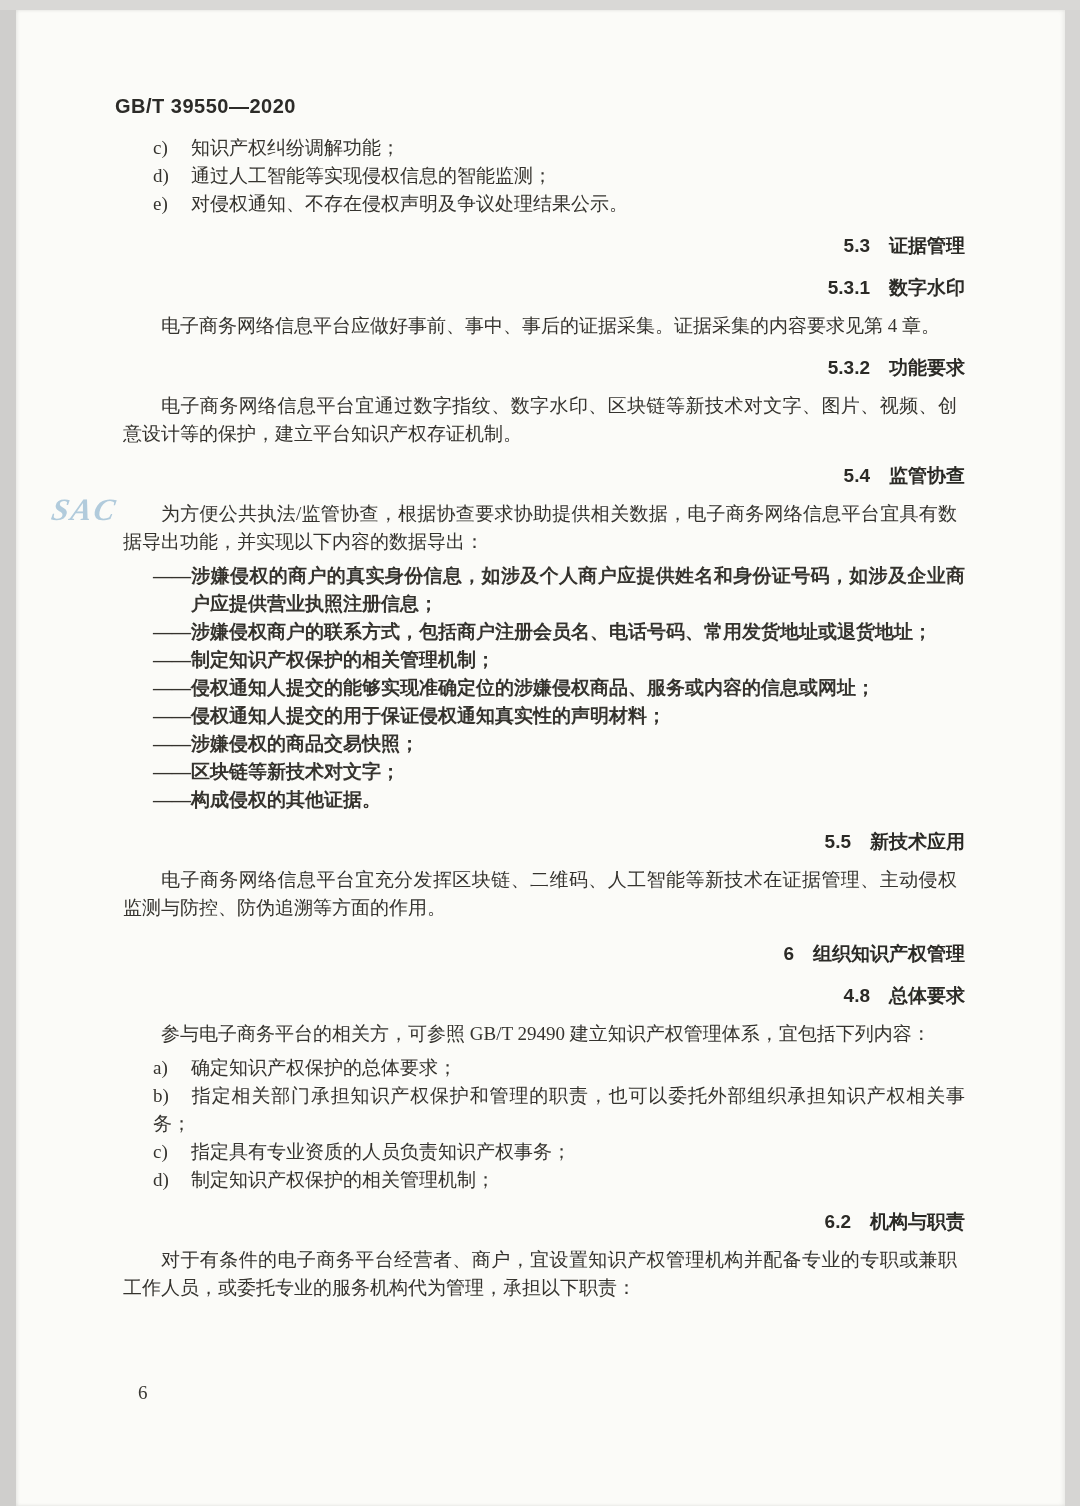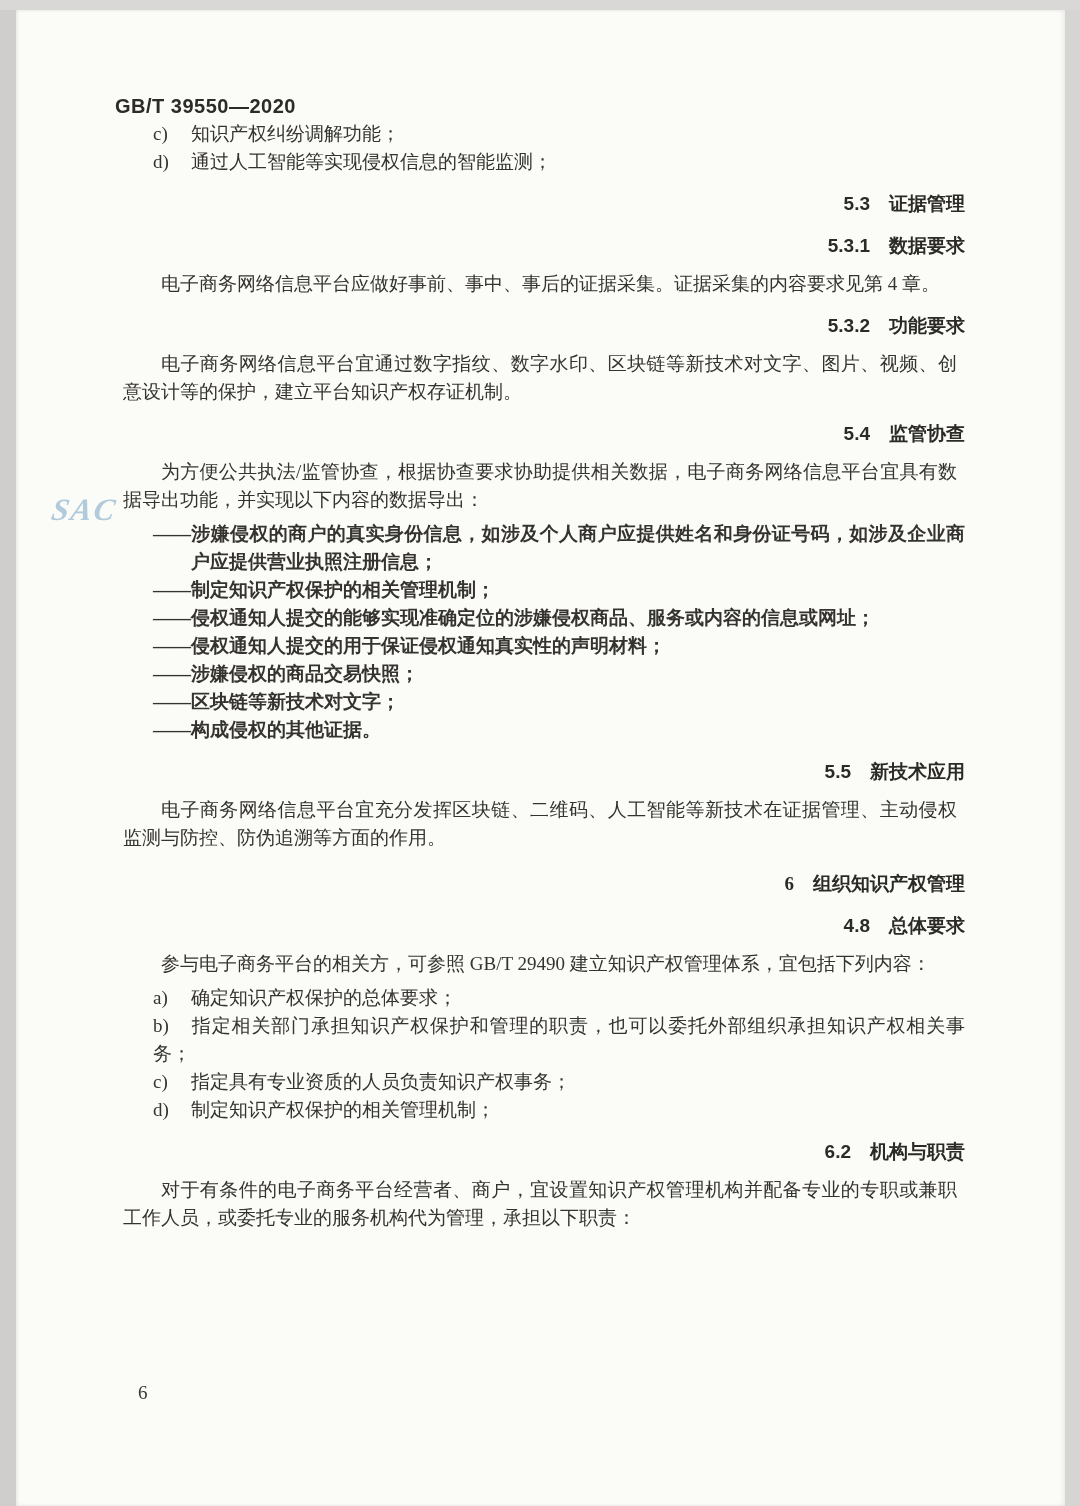--- a/index.html
+++ b/index.html
@@ -25,31 +25,31 @@
     font-style: italic; font-weight: bold;
     font-size: 31px; letter-spacing: 2px;
     transform: skewX(-10deg);
   }
   .content {
     position: absolute; left: 115px; top: 0; width: 850px;
     color: #35332e; font-size: 19px; line-height: 28px;
     text-align: justify;
   }
   .doc-header {
-    padding-top: 92px; margin-bottom: 0;
+    padding-top: 92px; margin-bottom: 14px;
     font-family: "Liberation Sans", "DejaVu Sans", sans-serif;
     font-weight: bold; font-size: 20px; color: #2c2b28;
     letter-spacing: 0.5px; text-align: left;
   }
   .h {
     font-family: "Liberation Sans", "DejaVu Sans", sans-serif;
     font-weight: bold; font-size: 19px; color: #2b2a26;
     margin: 14px 0 10px; text-align: right;
   }
-  .h.chapter { margin-top: 18px; font-family: Liberation Serif, serif; }
+  .h.chapter { margin-top: 18px; }
   .h .num { margin-right: 1em; }
   .p { text-indent: 2em; margin: 6px 8px; }
   .clause { padding-left: 2em; }
   .clause .lbl { display: inline-block; width: 2em; }
   .dash { padding-left: 4em; text-indent: -2em; font-weight: bold; }
   .page-num {
     position: absolute; left: 138px; top: 1382px;
     font-size: 19px; color: #3a3833;
   }
 </style>
@@ -62,28 +62,30 @@
   <div class="edge-top"></div>
   <div class="sheet"></div>
 
   <div class="watermark">SAC</div>
 
   <div class="content">
     <div class="doc-header">GB/T 39550—2020</div>
     <div>
         <div class="clause"><span class="lbl">c)</span><span class="txt">知识产权纠纷调解功能；</span></div>
         <div class="clause"><span class="lbl">d)</span><span class="txt">通过人工智能等实现侵权信息的智能监测；</span></div>
+        <div class="clause"><span class="lbl">e)</span><span class="txt">对侵权通知、不存在侵权声明及争议处理结果公示。</span></div>
         <div class="h"><span class="num">5.3</span><span class="ttl">证据管理</span></div>
-        <div class="h"><span class="num">5.3.1</span><span class="ttl">数据要求</span></div>
+        <div class="h"><span class="num">5.3.1</span><span class="ttl">数字水印</span></div>
         <div class="p">电子商务网络信息平台应做好事前、事中、事后的证据采集。证据采集的内容要求见第 4 章。</div>
         <div class="h"><span class="num">5.3.2</span><span class="ttl">功能要求</span></div>
         <div class="p">电子商务网络信息平台宜通过数字指纹、数字水印、区块链等新技术对文字、图片、视频、创意设计等的保护，建立平台知识产权存证机制。</div>
         <div class="h"><span class="num">5.4</span><span class="ttl">监管协查</span></div>
         <div class="p">为方便公共执法/监管协查，根据协查要求协助提供相关数据，电子商务网络信息平台宜具有数据导出功能，并实现以下内容的数据导出：</div>
         <div class="dash">——涉嫌侵权的商户的真实身份信息，如涉及个人商户应提供姓名和身份证号码，如涉及企业商户应提供营业执照注册信息；</div>
+        <div class="dash">——涉嫌侵权商户的联系方式，包括商户注册会员名、电话号码、常用发货地址或退货地址；</div>
         <div class="dash">——制定知识产权保护的相关管理机制；</div>
         <div class="dash">——侵权通知人提交的能够实现准确定位的涉嫌侵权商品、服务或内容的信息或网址；</div>
         <div class="dash">——侵权通知人提交的用于保证侵权通知真实性的声明材料；</div>
         <div class="dash">——涉嫌侵权的商品交易快照；</div>
         <div class="dash">——区块链等新技术对文字；</div>
         <div class="dash">——构成侵权的其他证据。</div>
         <div class="h"><span class="num">5.5</span><span class="ttl">新技术应用</span></div>
         <div class="p">电子商务网络信息平台宜充分发挥区块链、二维码、人工智能等新技术在证据管理、主动侵权监测与防控、防伪追溯等方面的作用。</div>
         <div class="h chapter"><span class="num">6</span><span class="ttl">组织知识产权管理</span></div>
         <div class="h"><span class="num">4.8</span><span class="ttl">总体要求</span></div>

